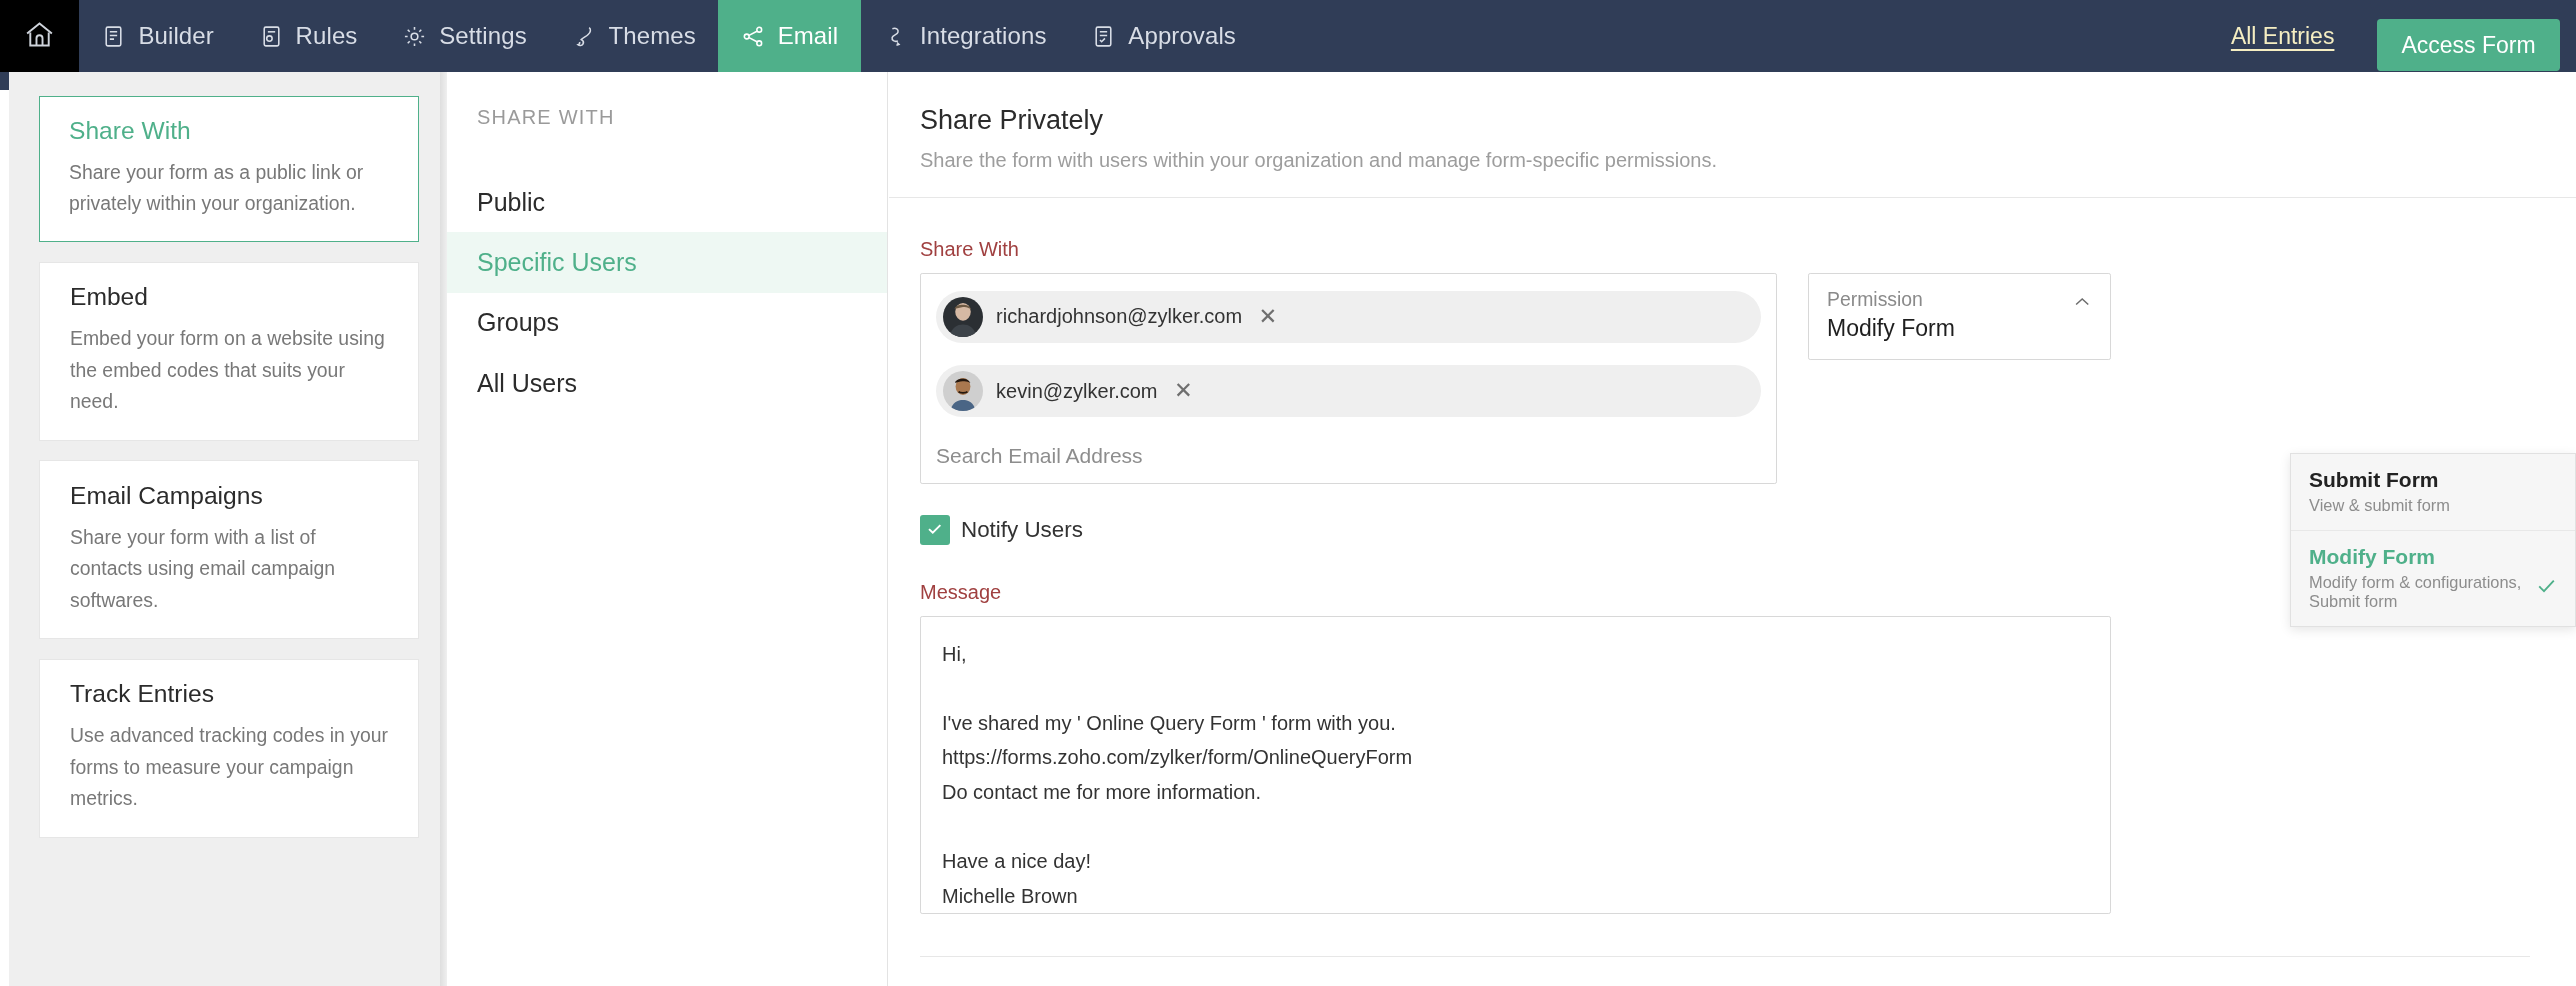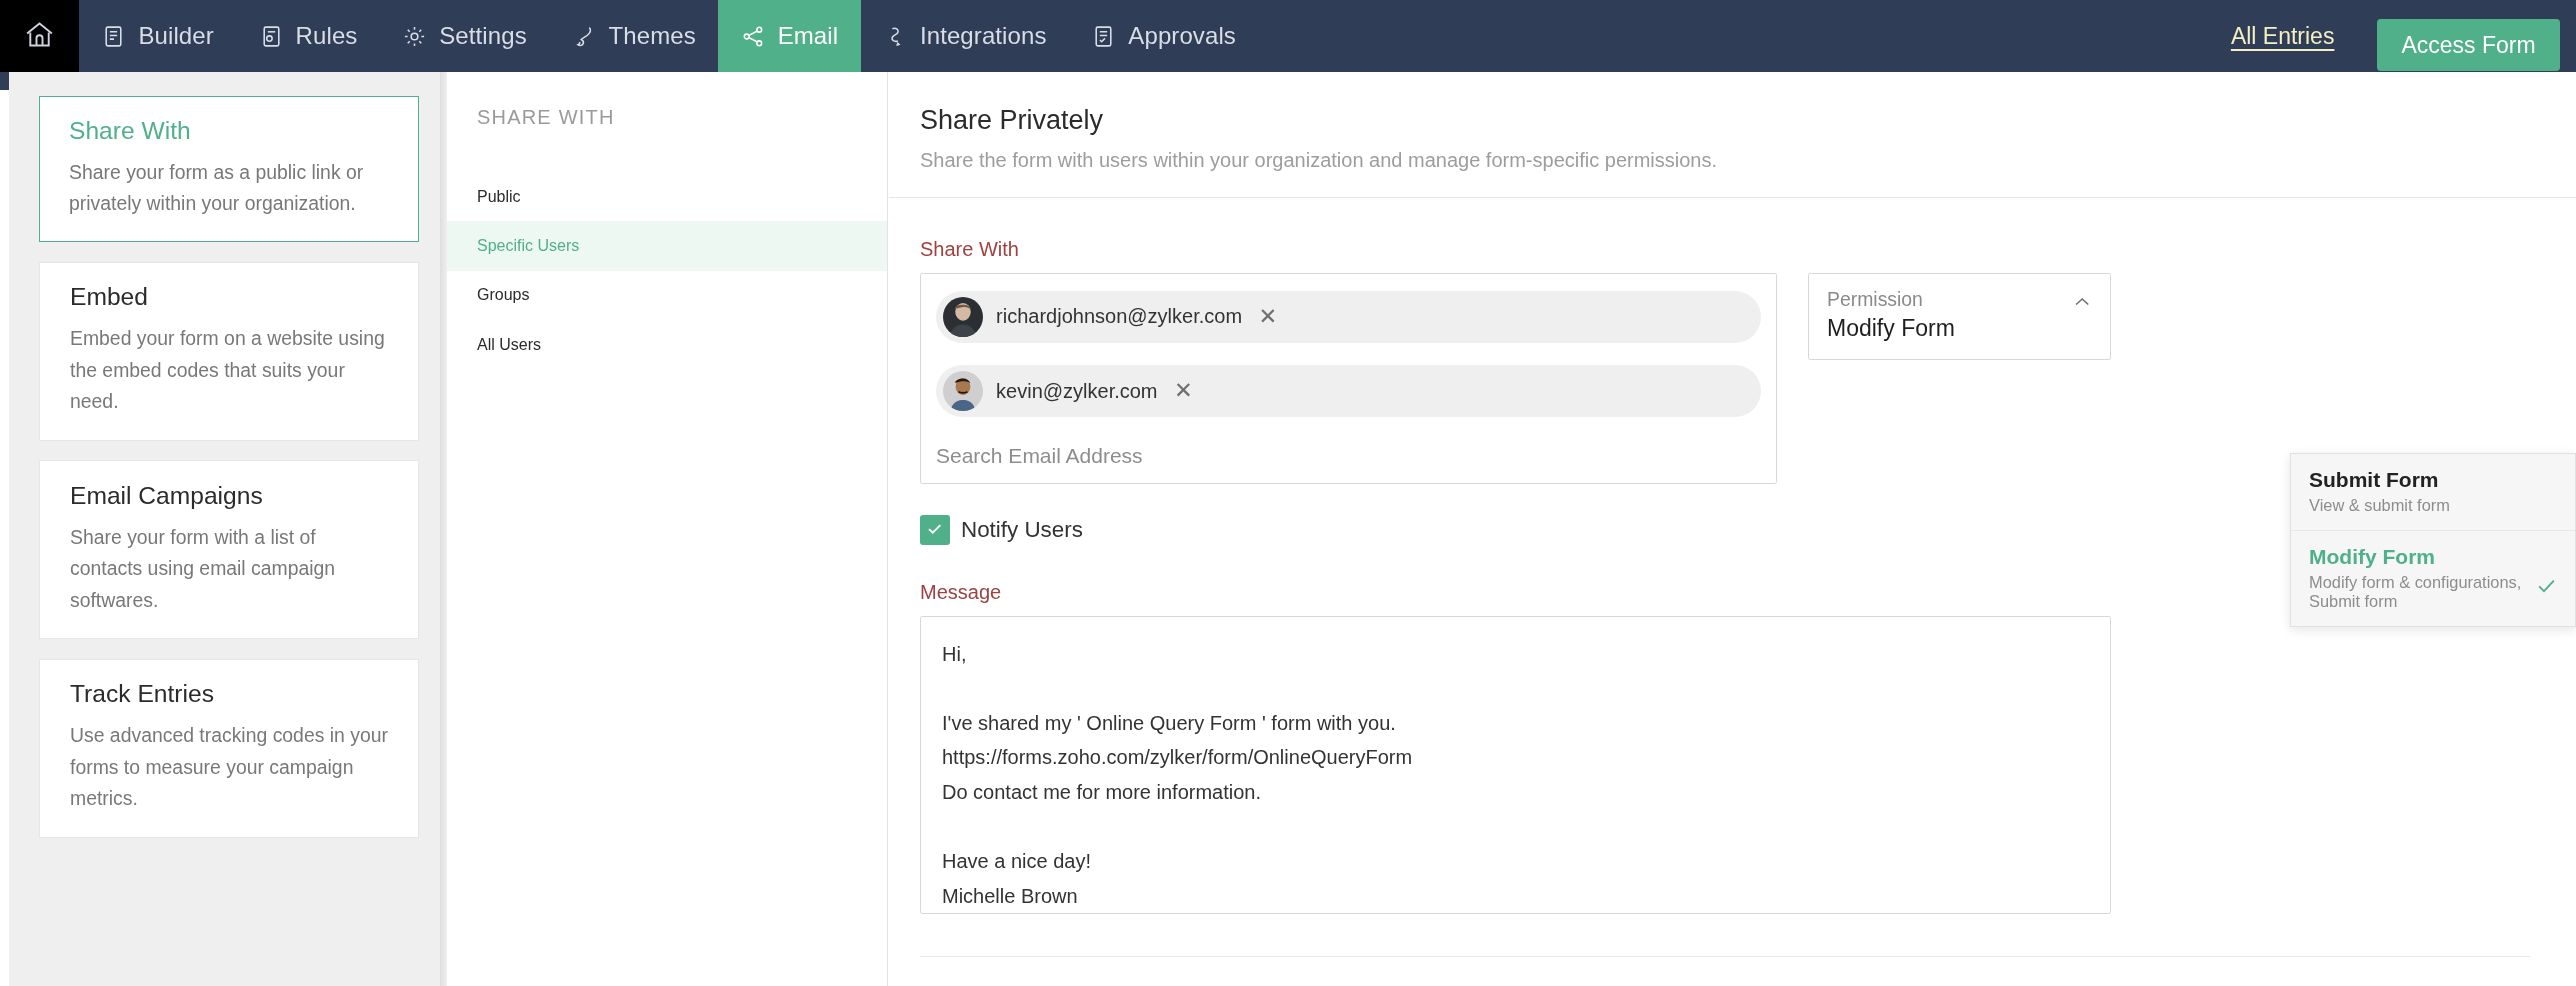--- a/index.html
+++ b/index.html
@@ -67,21 +67,21 @@
   
   .subnav {
     position: absolute; top: 0; left: 438px; width: 441px; height: 915px;
     background: #ffffff; border-right: 0.7px solid #e3e3e3; padding-top: 34px;
   }
   .subnav-head {
     font-size: 20px; color: #9a9a9a; letter-spacing: 1.2px;
     padding: 0 0 0 30px; margin-bottom: 43px;
   }
   .subnav-item {
-    font-size: 16px; color: #2b2b2b; padding: 15.7px 0 15.7px 30px;
+    font-size: 25px; color: #2b2b2b; padding: 15.7px 0 15.7px 30px;
     cursor: pointer;
   }
   .subnav-item.active { color: #4fb08a; background: #eef8f3; }
 
   
   .main { position: absolute; top: 0; left: 880px; width: 1696px; height: 915px; background: #ffffff; }
   .main-head { padding: 33px 0 25px 31px; border-bottom: 0.7px solid #e7e7e7; }
   .main-title { font-size: 27px; color: #2b2b2b; margin-bottom: 13.4px; }
   .main-sub { font-size: 20px; color: #9d9d9d; }
 

